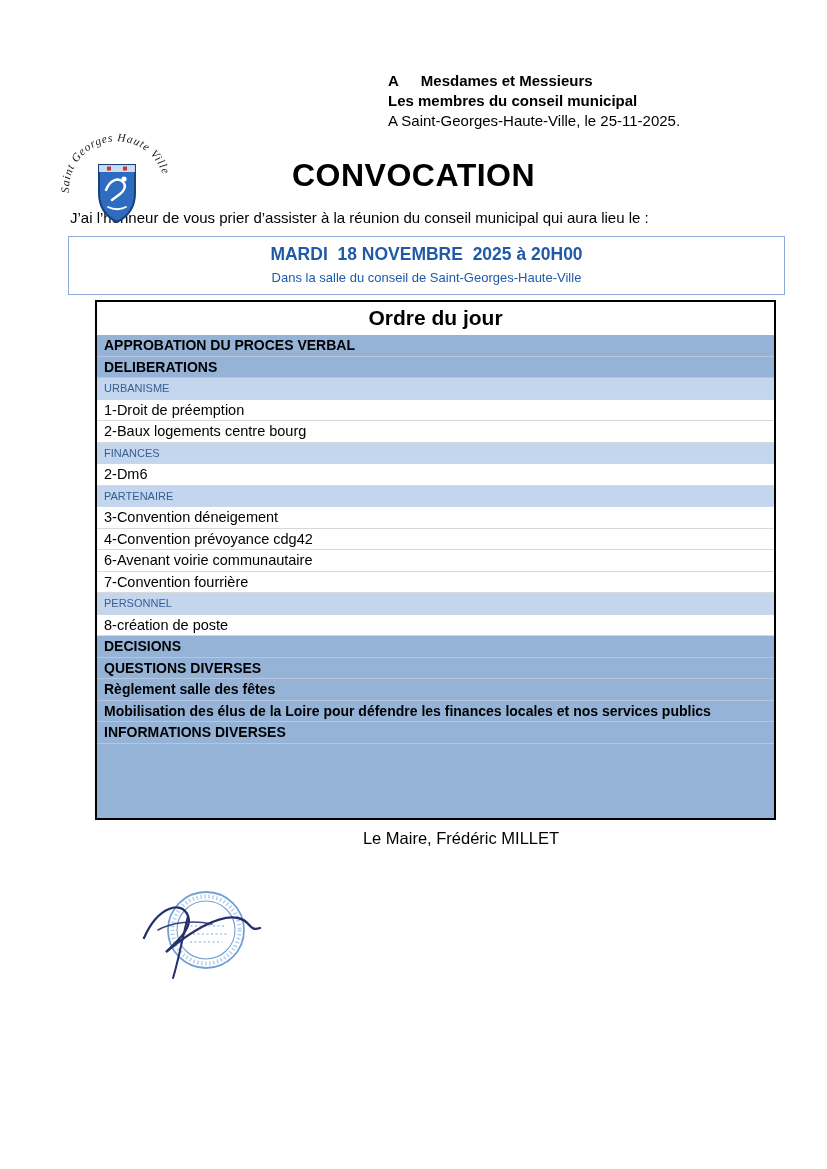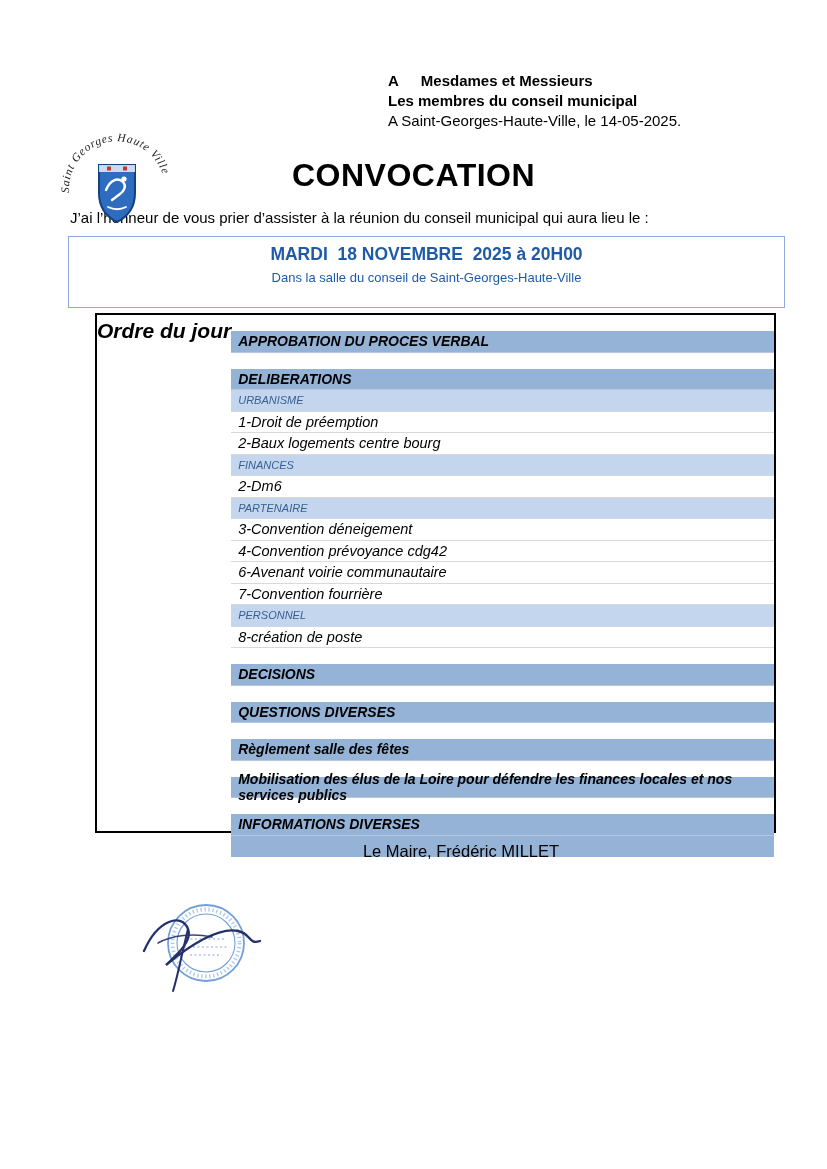--- a/index.html
+++ b/index.html
@@ -25,40 +25,39 @@
   .doc-title { margin-top: 26px; text-align: center; font-size: 32px; font-weight: bold; letter-spacing: 0.5px; }
 
   
   .intro { margin: 15px 40px 0 70px; font-size: 15px; }
   .intro .b { font-weight: normal; margin-top: 17px; }
 
   
   .meeting-box {
     margin: 10px 0 0 68px; width: 717px;
     border: 1px solid var(--box-border, #8eaadb);
-    text-align: center; padding: 7px 6px 22px 6px;
+    text-align: center; padding: 7px 6px 9px 6px;
   }
   .meet-line1 { color: var(--meeting-text, #1f5aa8); font-weight: bold; font-size: 17.5px; white-space: pre-wrap; }
   .meet-line2 { color: var(--meeting-text, #1f5aa8); font-size: 13px; margin-top: 5px; }
 
   
   .agenda {
     margin: 5px 0 0 95px; width: 681px; height: 520px;
     border: 2px solid #000;
-    display: flex; flex-direction: row;
+    display: flex; flex-direction: column;
     background: #fff;
-    font-style: italic;
   }
   .agenda-title { text-align: center; font-size: 21px; font-weight: bold; padding: 4px 0 5px 0; background: #fff; }
   .agenda-rows { flex: 1; display: flex; flex-direction: column; }
   .agenda-row {
     min-height: 21.5px; display: flex; align-items: center;
     padding: 1px 7px; font-size: 14px; line-height: 16px;
   }
-  .agenda-row.header { background: var(--header-row-bg, #95b3d7); font-weight: bold; border-bottom: 1px solid #b7c6dc; margin-top: 16px; }
+  .agenda-row.header { background: var(--header-row-bg, #95b3d7); font-weight: bold; border-bottom: 1px solid #b7c6dc; }
   .agenda-row.section { background: var(--section-row-bg, #c3d6ee); color: var(--section-text, #376092); font-size: 11px; border-bottom: 1px solid #c9d8ec; }
   .agenda-row.item { background: #fff; border-bottom: 1px solid #d9d9d9; font-size: 14.5px; }
   .agenda-row.filler { background: var(--header-row-bg, #95b3d7); flex: 1; border-bottom: none; }
 
   
   .mayor { margin: 9px 0 0 95px; font-size: 16.5px; text-align: center; }
   .signature-wrap { margin: 36px 0 0 128px; width: 180px; height: 100px; }
 </style>
 </head>
 <body>
@@ -83,21 +82,21 @@
       <path d="M56,92 c6,3 12,3 18,0" fill="none" stroke="#ffffff" stroke-width="1.8" stroke-linecap="round"></path>
     </g>
   </svg>
 
   
   <div class="recipient">
     <div class="r-line bold">
       <span class="r-prefix">A</span><span>Mesdames et Messieurs</span>
     </div>
     <div class="r-line bold">Les membres du conseil municipal</div>
-    <div class="r-line">A Saint-Georges-Haute-Ville, le 14-05-2025.</div>
+    <div class="r-line">A Saint-Georges-Haute-Ville, le 25-11-2025.</div>
   </div>
 
   
   <div class="doc-title">CONVOCATION</div>
 
   
   <p class="intro"><span>J’ai l’honneur de vous prier d’assister à la </span><span class="b">réunion du conseil municipal</span><span> qui aura lieu le :</span></p>
 
   
   <div class="meeting-box">

